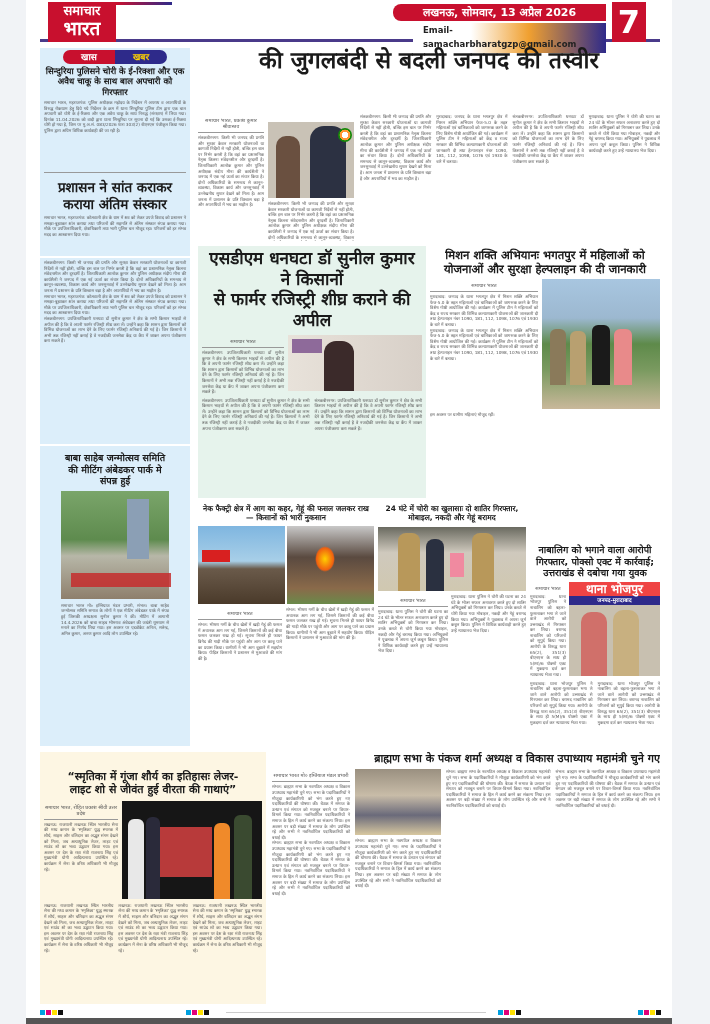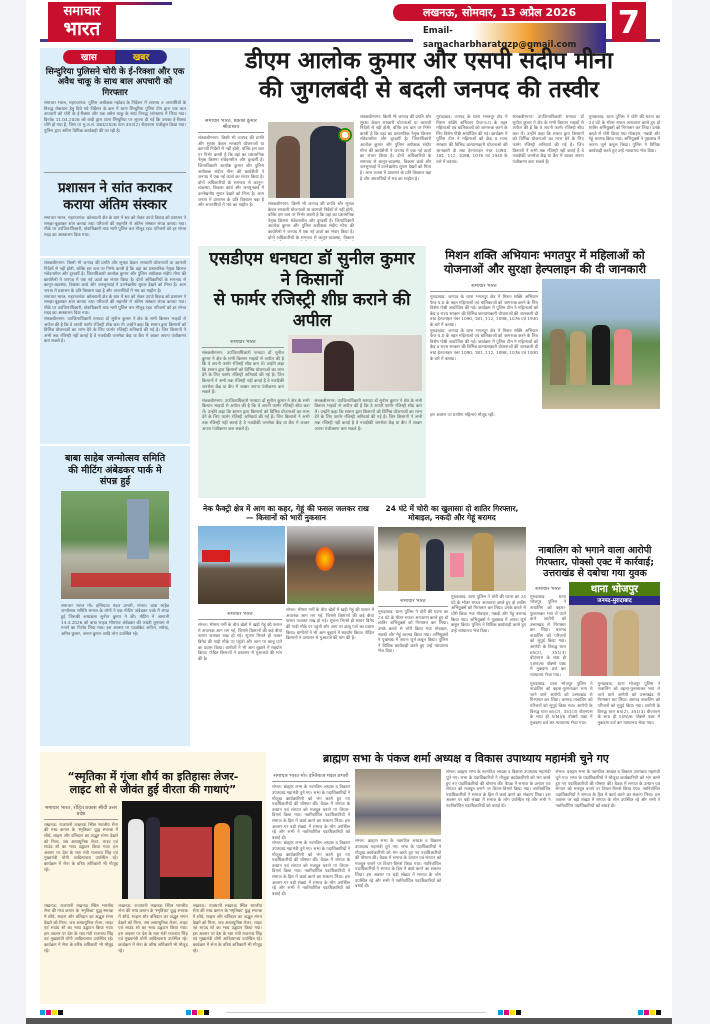--- a/index.html
+++ b/index.html
@@ -87,21 +87,20 @@
     <div class="headline" style="font-size:9.5px; margin-top:4px;">बाबा साहेब जन्मोत्सव समिति की मीटिंग अंबेडकर पार्क मे संपन्न हुई</div>
     <div style="position:relative; height:108px; margin-top:4px; background:linear-gradient(180deg,#7aa56a 0%,#5e8b4e 45%,#b7b7a8 60%,#8e7f6c 100%);">
       <div style="position:absolute; right:20px; top:8px; width:22px; height:60px; background:#8b9fb5;"></div>
       <div style="position:absolute; left:10px; bottom:12px; width:100px; height:14px; background:#c62d2d; opacity:.85;"></div>
     </div>
     <div class="body-text" style="margin-top:4px;">समाचार भारत मो० इम्तियाज मंडल प्रभारी, संभल। बाबा साहेब जन्मोत्सव समिति समाज के लोगों ने एक मीटिंग अंबेडकर पार्क में संपन्न हुई जिसकी अध्यक्षता सुनील कुमार ने की। मीटिंग में आगामी 14.4.2026 को बाबा साहब भीमराव अंबेडकर की जयंती धूमधाम से मनाने का निर्णय लिया गया। इस अवसर पर एडवोकेट अनिल, सतेन्द्र, अमित कुमार, अरुण कुमार आदि लोग उपस्थित रहे।</div>
   </div>
 
   <div class="article" style="left:172px; top:46px; width:462px; height:195px;">
     <div class="headline" style="font-size:23px; line-height:29px;">
-      <div>डीएम आलोक कुमार और एसपी संदीप मीना</div>
       <div>की जुगलबंदी से बदली जनपद की तस्वीर</div>
     </div>
     <div style="position:absolute; left:0; top:68px; width:66px;">
       <div class="byline">समाचार भारत, प्रकाश कुमार श्रीवास्तव</div>
       <div class="rule"></div>
       <div class="body-text">संतकबीरनगर: किसी भी जनपद की प्रगति और सुरक्षा केवल सरकारी योजनाओं या कागजी निर्देशों से नहीं होती, बल्कि इस बात पर निर्भर करती है कि वहां का प्रशासनिक नेतृत्व कितना संवेदनशील और दूरदर्शी है। जिलाधिकारी आलोक कुमार और पुलिस अधीक्षक संदीप मीना की कार्यशैली ने जनपद में एक नई ऊर्जा का संचार किया है। दोनों अधिकारियों के समन्वय से कानून-व्यवस्था, विकास कार्य और जनसुनवाई में उल्लेखनीय सुधार देखने को मिला है। आम जनता में प्रशासन के प्रति विश्वास बढ़ा है और अपराधियों में भय का माहौल है।</div>
     </div>
     <div class="photo" style="left:70px; top:76px; width:86px; height:76px; background:#c9c2b6;">
       <div style="position:absolute; left:8px; top:14px; width:24px; height:62px; background:#6a5040; border-radius:10px 10px 0 0;"></div>
       <div style="position:absolute; left:42px; top:4px; width:36px; height:72px; background:#2c3142; border-radius:14px 14px 0 0;"></div>
@@ -203,21 +202,21 @@
       <div>नाबालिग को भगाने वाला आरोपी</div>
       <div>गिरफ्तार, पोक्सो एक्ट में कार्रवाई;</div>
       <div>उत्तराखंड से दबोचा गया युवक</div>
     </div>
     <div style="display:flex; gap:3px; margin-top:3px;">
       <div style="width:36px;">
         <div class="byline">समाचार भारत</div>
         <div class="body-text">मुरादाबाद: थाना भोजपुर पुलिस ने नाबालिग को बहला-फुसलाकर भगा ले जाने वाले आरोपी को उत्तराखंड से गिरफ्तार कर लिया। बरामद नाबालिग को परिजनों को सुपुर्द किया गया। आरोपी के विरुद्ध धारा 65(2), 351(3) बीएनएस के साथ ही 5(M)/6 पोक्सो एक्ट में मुकदमा दर्ज कर न्यायालय भेजा गया।</div>
       </div>
       <div style="flex:1; height:94px; position:relative; background:#c8c0b0;">
-        <div style="height:14px; background:#4d7c0f; color:#fff; font-size:10px; font-weight:bold; text-align:center; line-height:14px;">थाना भोजपुर</div>
+        <div style="height:14px; background:#ef4444; color:#fff; font-size:12px; font-weight:bold; text-align:center; line-height:14px;">थाना भोजपुर</div>
         <div style="height:9px; background:#2e2a8a; color:#fff; font-size:5.5px; font-weight:bold; text-align:center; line-height:9px;">जनपद-मुरादाबाद</div>
         <div style="position:absolute; left:12px; top:30px; width:26px; height:64px; background:#d0706a; border-radius:10px 10px 0 0;"></div>
         <div style="position:absolute; left:44px; top:28px; width:26px; height:66px; background:#c8b080; border-radius:10px 10px 0 0;"></div>
       </div>
     </div>
     <div class="cols" style="margin-top:3px;">
       <div class="body-text">मुरादाबाद: थाना भोजपुर पुलिस ने नाबालिग को बहला-फुसलाकर भगा ले जाने वाले आरोपी को उत्तराखंड से गिरफ्तार कर लिया। बरामद नाबालिग को परिजनों को सुपुर्द किया गया। आरोपी के विरुद्ध धारा 65(2), 351(3) बीएनएस के साथ ही 5(M)/6 पोक्सो एक्ट में मुकदमा दर्ज कर न्यायालय भेजा गया।</div>
       <div class="body-text">मुरादाबाद: थाना भोजपुर पुलिस ने नाबालिग को बहला-फुसलाकर भगा ले जाने वाले आरोपी को उत्तराखंड से गिरफ्तार कर लिया। बरामद नाबालिग को परिजनों को सुपुर्द किया गया। आरोपी के विरुद्ध धारा 65(2), 351(3) बीएनएस के साथ ही 5(M)/6 पोक्सो एक्ट में मुकदमा दर्ज कर न्यायालय भेजा गया।</div>
     </div>
   </div>
@@ -242,21 +241,21 @@
       </div>
     </div>
     <div class="cols" style="margin-top:4px;">
       <div class="body-text">लखनऊ: राजधानी लखनऊ स्थित भारतीय सेना की मध्य कमान के 'स्मृतिका' युद्ध स्मारक में शौर्य, साहस और बलिदान का अद्भुत संगम देखने को मिला, जब अत्याधुनिक लेजर, लाइट एवं साउंड शो का भव्य उद्घाटन किया गया। इस अवसर पर देश के रक्षा मंत्री राजनाथ सिंह एवं मुख्यमंत्री योगी आदित्यनाथ उपस्थित रहे। कार्यक्रम में सेना के वरिष्ठ अधिकारी भी मौजूद रहे।</div>
       <div class="body-text">लखनऊ: राजधानी लखनऊ स्थित भारतीय सेना की मध्य कमान के 'स्मृतिका' युद्ध स्मारक में शौर्य, साहस और बलिदान का अद्भुत संगम देखने को मिला, जब अत्याधुनिक लेजर, लाइट एवं साउंड शो का भव्य उद्घाटन किया गया। इस अवसर पर देश के रक्षा मंत्री राजनाथ सिंह एवं मुख्यमंत्री योगी आदित्यनाथ उपस्थित रहे। कार्यक्रम में सेना के वरिष्ठ अधिकारी भी मौजूद रहे।</div>
       <div class="body-text">लखनऊ: राजधानी लखनऊ स्थित भारतीय सेना की मध्य कमान के 'स्मृतिका' युद्ध स्मारक में शौर्य, साहस और बलिदान का अद्भुत संगम देखने को मिला, जब अत्याधुनिक लेजर, लाइट एवं साउंड शो का भव्य उद्घाटन किया गया। इस अवसर पर देश के रक्षा मंत्री राजनाथ सिंह एवं मुख्यमंत्री योगी आदित्यनाथ उपस्थित रहे। कार्यक्रम में सेना के वरिष्ठ अधिकारी भी मौजूद रहे।</div>
     </div>
   </div>
 
   <div class="article" style="left:246px; top:752px; width:388px; height:252px;">
-    <div class="headline" style="font-size:11px; text-align:center;">ब्राह्मण सभा के पंकज शर्मा अध्यक्ष व विकास उपाध्याय महामंत्री चुने गए</div>
+    <div class="headline" style="font-size:11px; text-align:right;">ब्राह्मण सभा के पंकज शर्मा अध्यक्ष व विकास उपाध्याय महामंत्री चुने गए</div>
     <div style="display:flex; gap:5px; margin-top:4px;">
       <div style="width:78px;">
         <div class="byline">समाचार भारत मो० इम्तियाज मंडल प्रभारी</div>
         <div class="rule"></div>
         <div class="body-text">संभल: ब्राह्मण सभा के नवगठित अध्यक्ष व विकास उपाध्याय महामंत्री चुने गए। सभा के पदाधिकारियों ने मौजूदा कार्यकारिणी को भंग करते हुए नए पदाधिकारियों की घोषणा की। बैठक में समाज के उत्थान एवं संगठन को मजबूत बनाने पर विचार-विमर्श किया गया। नवनिर्वाचित पदाधिकारियों ने समाज के हित में कार्य करने का संकल्प लिया। इस अवसर पर बड़ी संख्या में समाज के लोग उपस्थित रहे और सभी ने नवनिर्वाचित पदाधिकारियों को बधाई दी।</div>
         <div class="body-text">संभल: ब्राह्मण सभा के नवगठित अध्यक्ष व विकास उपाध्याय महामंत्री चुने गए। सभा के पदाधिकारियों ने मौजूदा कार्यकारिणी को भंग करते हुए नए पदाधिकारियों की घोषणा की। बैठक में समाज के उत्थान एवं संगठन को मजबूत बनाने पर विचार-विमर्श किया गया। नवनिर्वाचित पदाधिकारियों ने समाज के हित में कार्य करने का संकल्प लिया। इस अवसर पर बड़ी संख्या में समाज के लोग उपस्थित रहे और सभी ने नवनिर्वाचित पदाधिकारियों को बधाई दी।</div>
       </div>
       <div style="width:86px;">
         <div style="height:66px; background:linear-gradient(180deg,#9a9080 0%,#c8bca8 40%,#6a6a7a 70%,#d8c8a0 100%);"></div>
         <div class="body-text" style="margin-top:3px;">संभल: ब्राह्मण सभा के नवगठित अध्यक्ष व विकास उपाध्याय महामंत्री चुने गए। सभा के पदाधिकारियों ने मौजूदा कार्यकारिणी को भंग करते हुए नए पदाधिकारियों की घोषणा की। बैठक में समाज के उत्थान एवं संगठन को मजबूत बनाने पर विचार-विमर्श किया गया। नवनिर्वाचित पदाधिकारियों ने समाज के हित में कार्य करने का संकल्प लिया। इस अवसर पर बड़ी संख्या में समाज के लोग उपस्थित रहे और सभी ने नवनिर्वाचित पदाधिकारियों को बधाई दी।</div>

